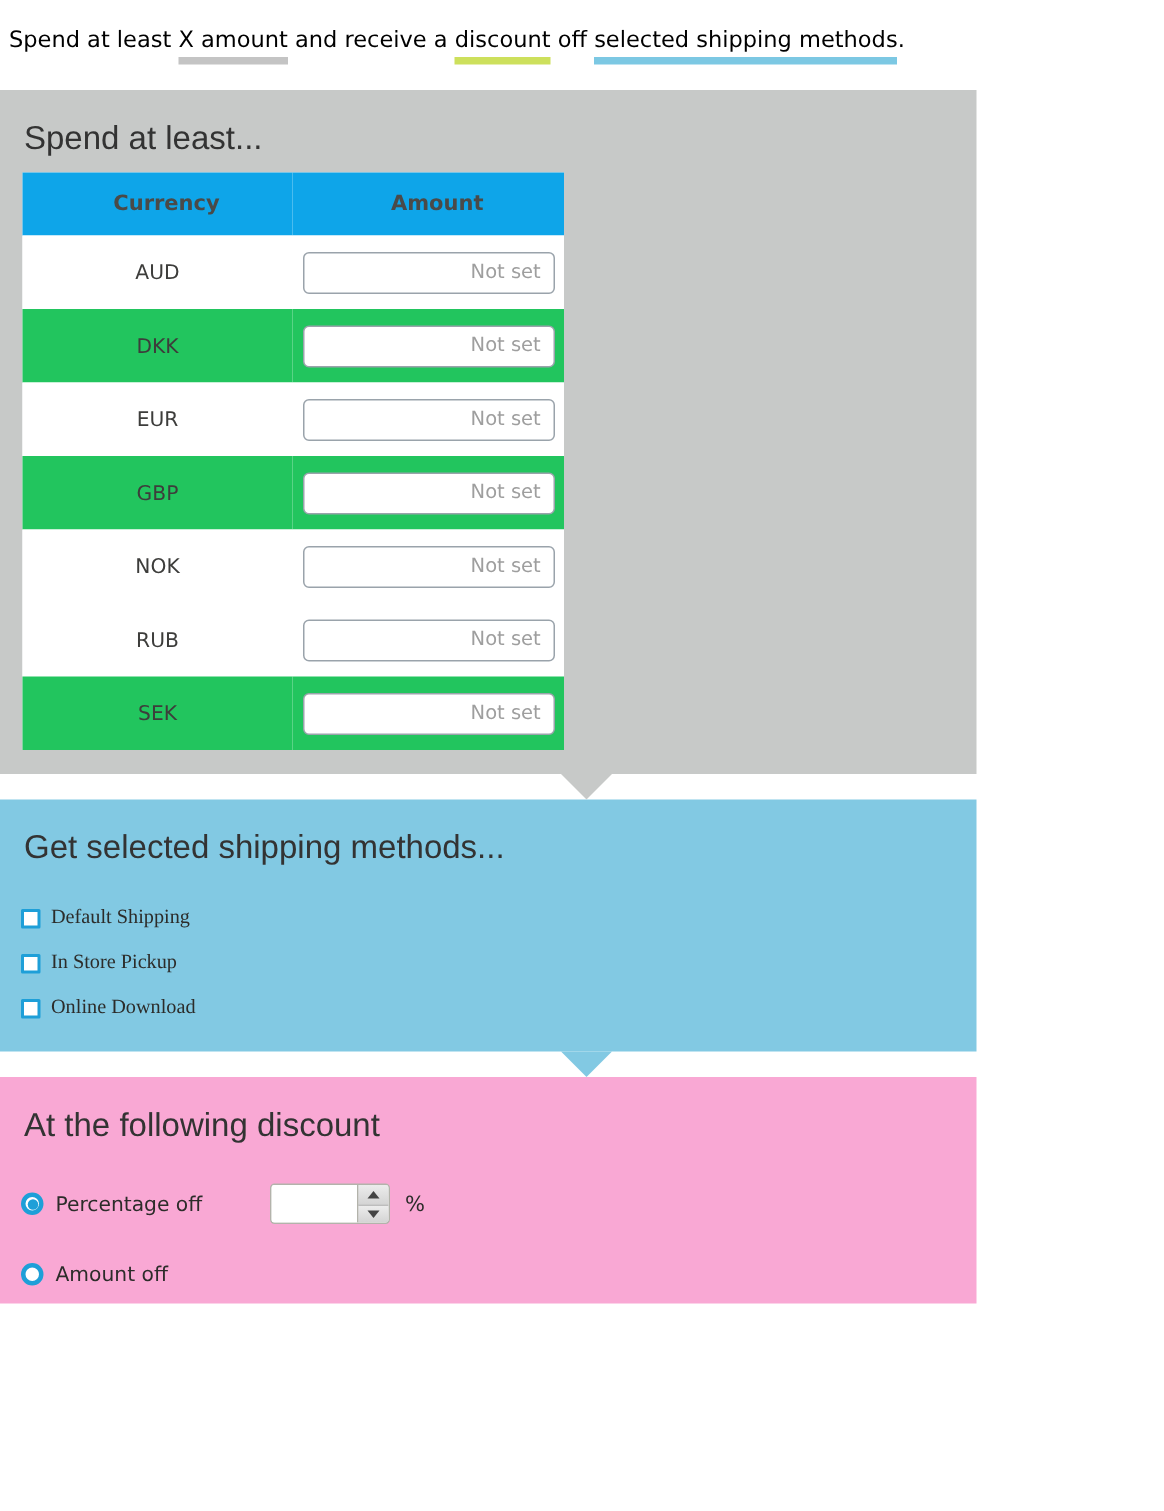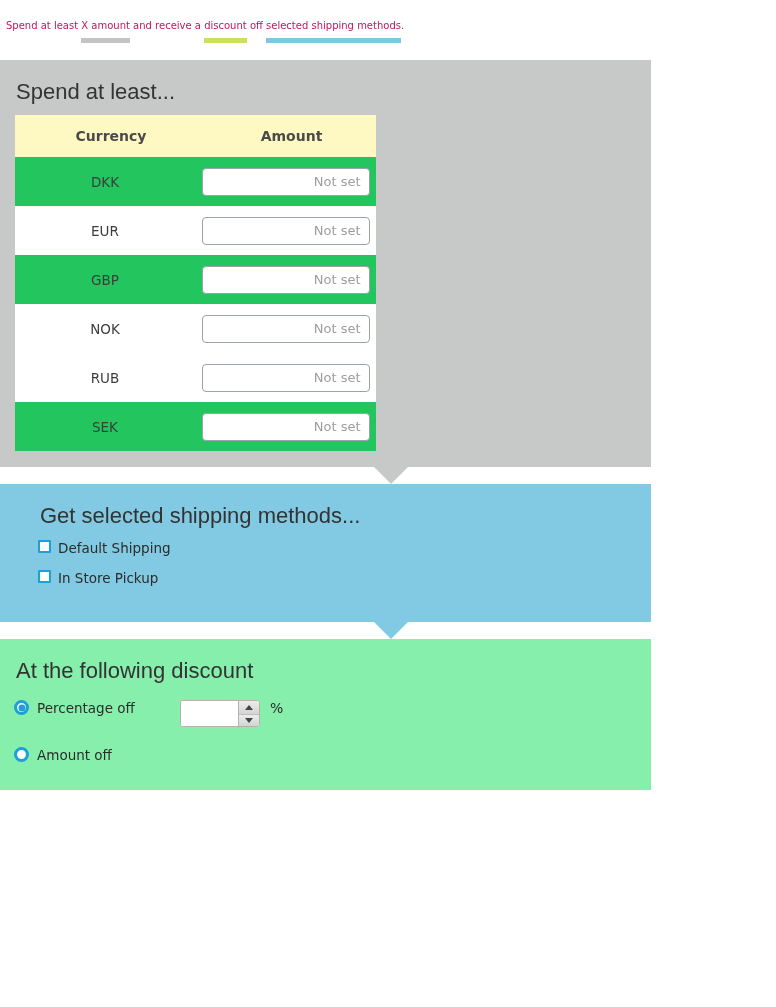--- a/index.html
+++ b/index.html
@@ -25,22 +25,22 @@
     font-family: "Liberation Sans", "DejaVu Sans", sans-serif;
     font-size: 27px;
     font-weight: normal;
     color: #222222;
     margin: 0;
     padding: 6px 0 0 2px;
     letter-spacing: -0.2px;
     line-height: 34px;
   }
   .page-subtitle {
-    font-size: 10px;
-    color: #be185d;
+    font-size: 15px;
+    color: #000000;
     margin: 0;
     padding: 16px 0 0 2px;
     line-height: 20px;
     white-space: nowrap;
   }
   .underline-token {
     position: relative;
     display: inline-block;
     padding-bottom: 1px;
   }
@@ -56,22 +56,22 @@
   .ul-green::after  { background: #cde05c; }
   .ul-blue::after   { background: #7cc8e3; }
 
   
   .panel {
     position: relative;
     width: 651px;
     margin: 0;
   }
   .panel-gray  { background: #c7c9c8; }
-  .panel-blue  { background: #82c9e3; padding-left: 24px; }
-  .panel-green { background: #86efac; }
+  .panel-blue  { background: #82c9e3; }
+  .panel-green { background: #f9a8d4; }
 
   .panel-heading {
     font-family: "Liberation Sans", "DejaVu Sans", sans-serif;
     font-size: 22px;
     font-weight: normal;
     color: #333333;
     margin: 0;
     padding: 19px 0 0 16px;
     line-height: 26px;
   }
@@ -96,21 +96,21 @@
   .currency-table-wrap {
     padding: 10px 0 16px 15px;
   }
   table.currency-table {
     border-collapse: collapse;
     width: 361px;
     background: #ffffff;
     table-layout: fixed;
   }
   table.currency-table thead th {
-    background: #fef9c3;
+    background: #0ea5e9;
     font-size: 14px;
     font-weight: bold;
     color: #4a4a48;
     padding: 13px 0 13px 12px;
     text-align: center;
     border: none;
   }
   th.col-currency { width: 180px; }
   th.col-amount   { width: 181px; }
 
@@ -148,22 +148,23 @@
     color: #9e9e9e;
     opacity: 1;
   }
 
   
   .shipping-list {
     padding: 11px 0 22px 14px;
   }
   .check-row {
     display: flex;
-    align-items: flex-start;
+    align-items: flex-end;
     height: 30px;
+    font-family: Liberation Serif, serif;
   }
   .checkbox-box {
     width: 13px;
     height: 13px;
     background: #ffffff;
     border: 2px solid #1e9fd8;
     border-radius: 1px;
     flex: 0 0 auto;
     margin-right: 7px;
   }
@@ -172,21 +173,21 @@
     color: #2c2c2a;
     line-height: 16px;
   }
 
   
   .discount-list {
     padding: 16px 0 20px 14px;
   }
   .radio-row {
     display: flex;
-    align-items: flex-start;
+    align-items: center;
     height: 47px;
   }
   .radio-circle {
     width: 15px;
     height: 15px;
     border-radius: 50%;
     background: #ffffff;
     border: 3px solid #1e9fd8;
     flex: 0 0 auto;
     margin-right: 8px;
@@ -281,20 +282,26 @@
 
   <div class="currency-table-wrap">
     <table class="currency-table">
       <thead>
         <tr>
           <th class="col-currency">Currency</th>
           <th class="col-amount">Amount</th>
         </tr>
       </thead>
       <tbody>
+        <tr class="row-odd">
+          <td class="cell-currency">AUD</td>
+          <td class="cell-amount">
+            <input class="amount-input" type="text" placeholder="Not set" style="">
+          </td>
+        </tr>
         <tr class="row-even">
           <td class="cell-currency">DKK</td>
           <td class="cell-amount">
             <input class="amount-input" type="text" placeholder="Not set" style="">
           </td>
         </tr>
         <tr class="row-odd">
           <td class="cell-currency">EUR</td>
           <td class="cell-amount">
             <input class="amount-input" type="text" placeholder="Not set" style="">
@@ -337,20 +344,24 @@
   <h2 class="panel-heading">Get selected shipping methods...</h2>
 
   <div class="shipping-list">
     <label class="check-row">
       <span class="checkbox-box"></span>
       <span class="check-label">Default Shipping</span>
     </label>
     <label class="check-row">
       <span class="checkbox-box"></span>
       <span class="check-label">In Store Pickup</span>
+    </label>
+    <label class="check-row">
+      <span class="checkbox-box"></span>
+      <span class="check-label">Online Download</span>
     </label>
   </div>
 
   <div class="arrow-down arrow-blue"></div>
 </div>
 
 <div class="gap"></div>
 
 <div class="panel panel-green" style="height:151px;">
   <h2 class="panel-heading">At the following discount</h2>

